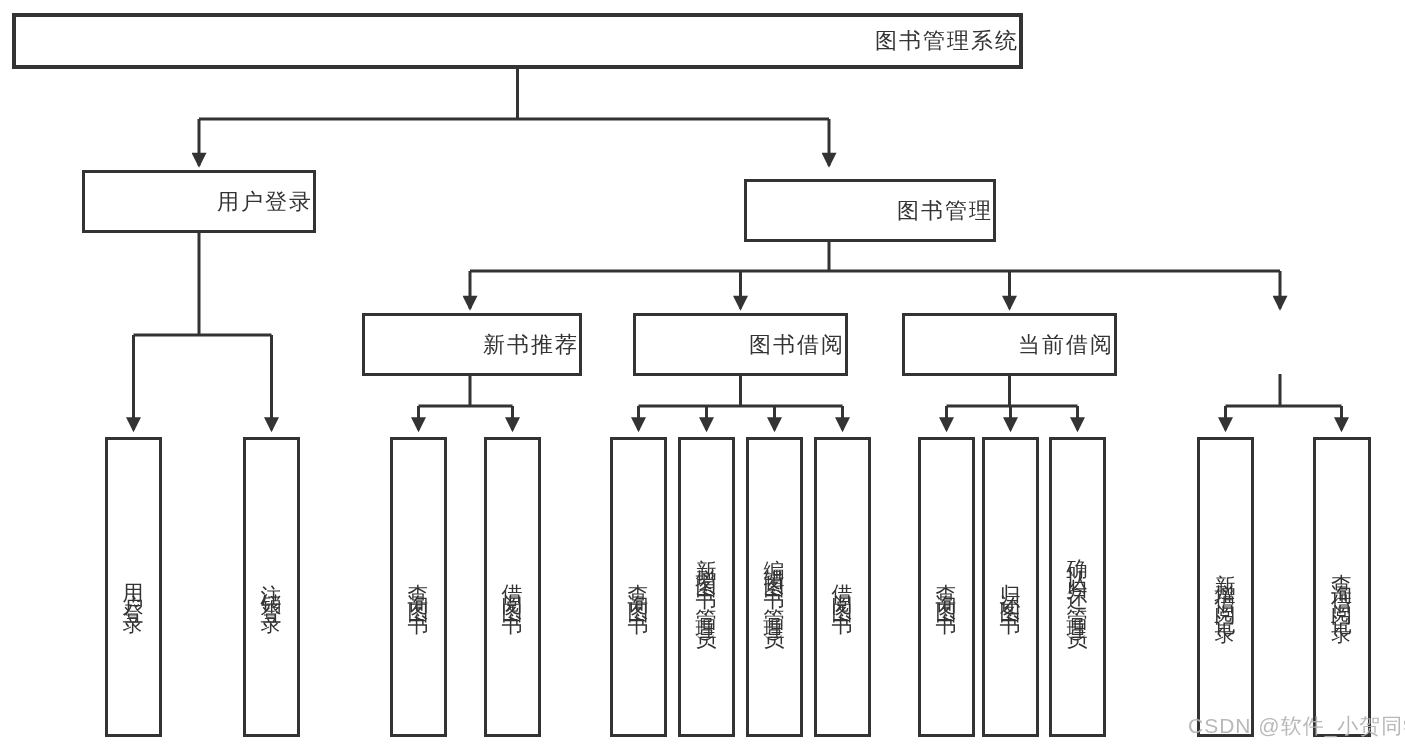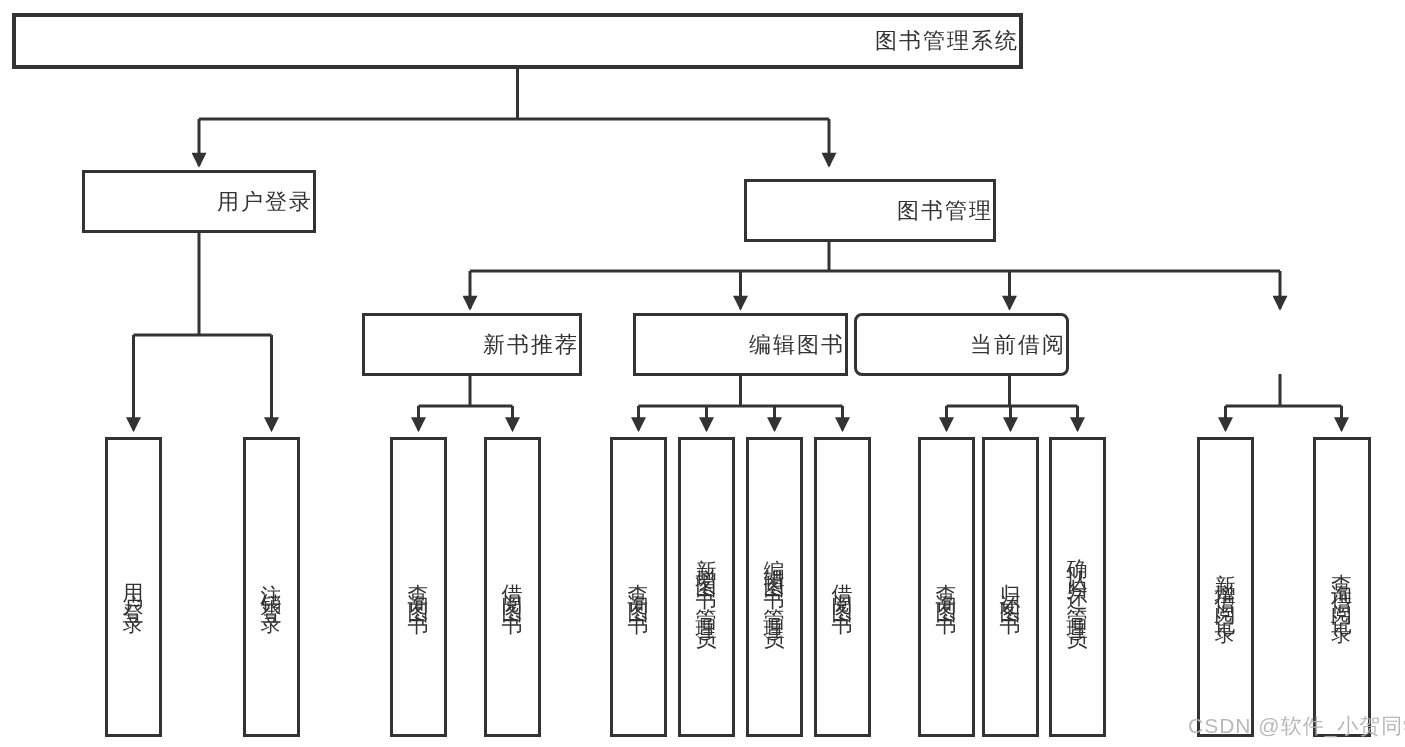--- a/index.html
+++ b/index.html
@@ -123,23 +123,23 @@
     <span>用户登录</span>
   </div>
   <div class="hbox" style="left:744px; top:170px; width:252px;margin-top:9px;">
     <span>图书管理</span>
   </div>
 
   <div class="hbox" style="left:362px; top:313px; width:220px;">
     <span>新书推荐</span>
   </div>
   <div class="hbox" style="left:633px; top:313px; width:215px;">
-    <span>编辑图书</span>
+    <span>图书借阅</span>
   </div>
-  <div class="hbox" style="left:854px; top:313px; width:215px;border-radius:8px;">
+  <div class="hbox" style="left:902px; top:313px; width:215px;">
     <span>当前借阅</span>
   </div>
 
   <div class="vbox" style="left:105px;">
     <span>用户登录</span>
   </div>
   <div class="vbox" style="left:243px;">
     <span>注销登录</span>
   </div>
 

